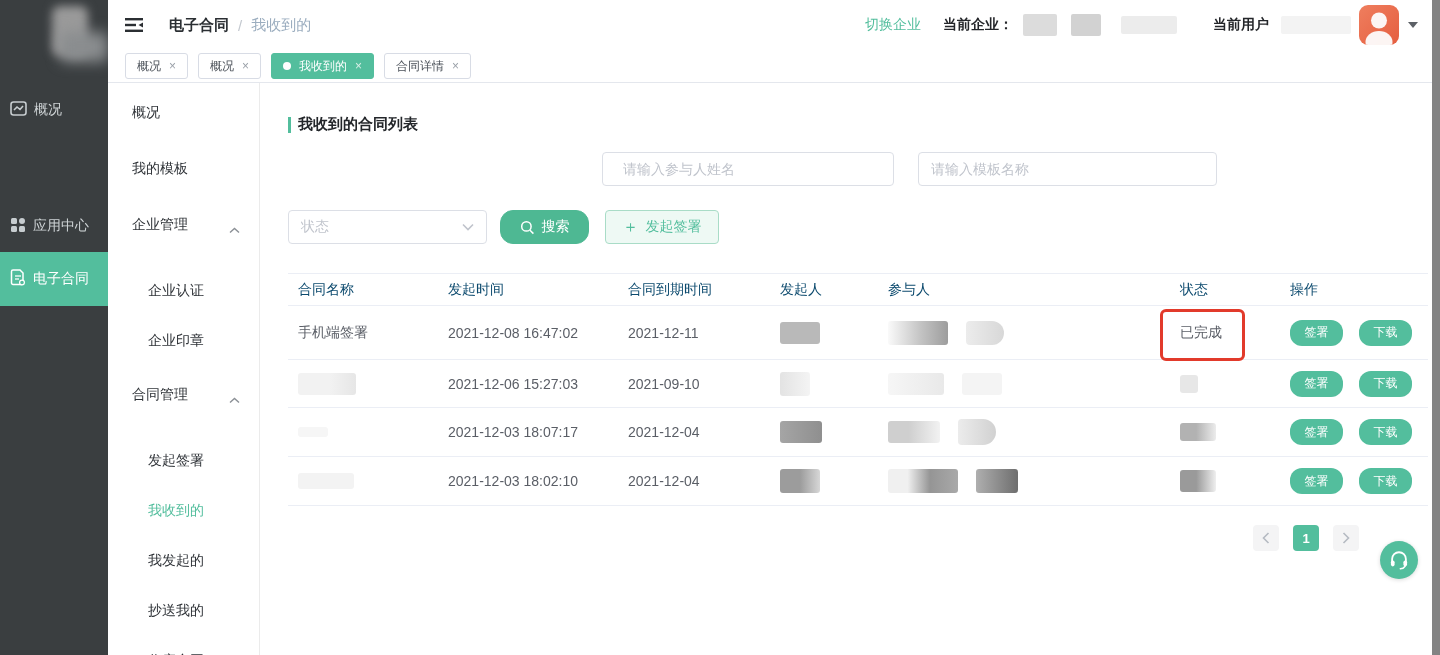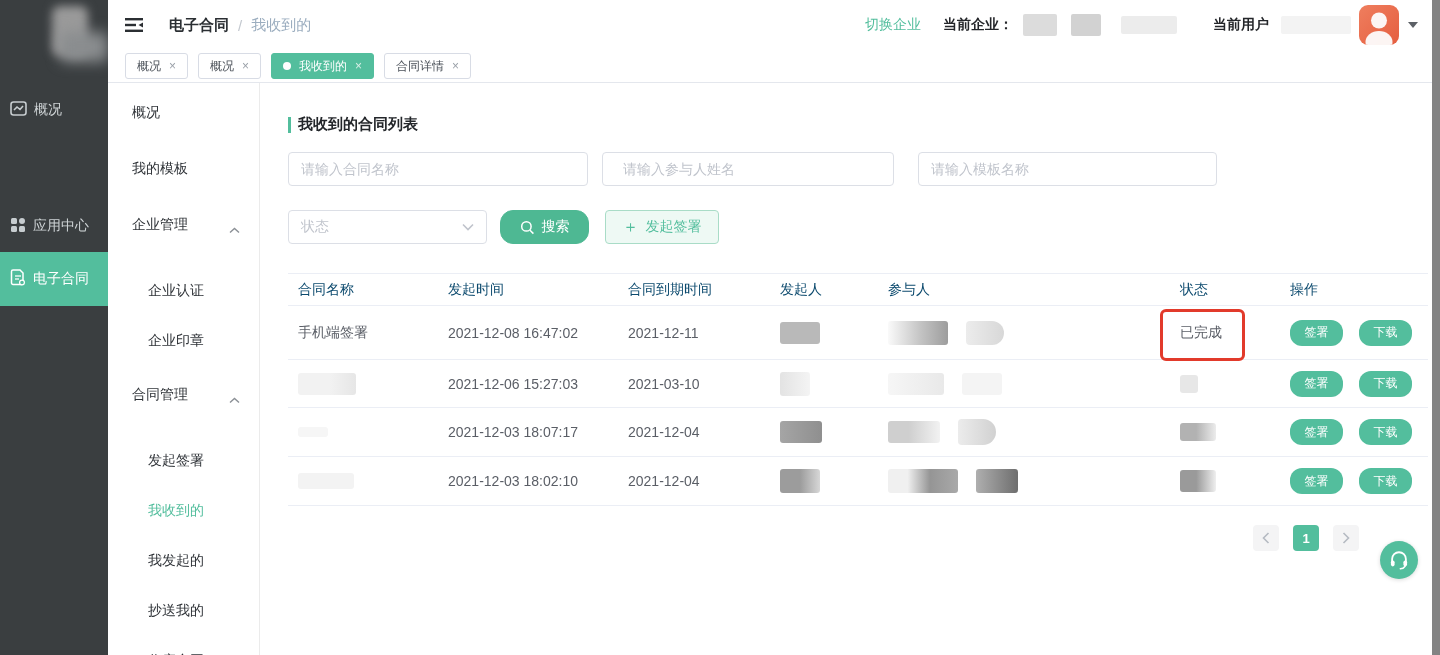--- a/index.html
+++ b/index.html
@@ -185,21 +185,20 @@
     <div class="smitem t-child" style="top: 517px;"><span>抄送我的</span></div>
     <div class="smitem t-child" style="top: 567px;"><span>作废合同</span></div>
   </aside>
 
 <main class="content">
   <div class="list-title">
     <span class="title-bar"></span>
     <span class="title-text">我收到的合同列表</span>
   </div>
 
-  <input class="f-input" style="left: 28px; width: 300px;" placeholder="请输入合同名称">
   <input class="f-input" style="left: 342px; width: 292px; padding-left: 20px;" placeholder="请输入参与人姓名">
   <input class="f-input" style="left: 658px; width: 299px;" placeholder="请输入模板名称">
 
   <div class="status-select">
     <span>状态</span>
     <span class="sel-caret">
       <svg width="12" height="8" viewBox="0 0 12 8">
           <polyline points="1,1.5 6,6.5 11,1.5" fill="none" stroke="#c0c4cc" stroke-width="1.6"></polyline>
         </svg>
     </span>
@@ -243,21 +242,21 @@
         <span class="tcell actions-cell">
           <button class="rbtn">签署</button>
           <button class="rbtn">下载</button>
         </span>
       </div>
       <div class="trow" style="height: 48px;">
         <span class="tcell">
           <span class="blob" style="width:58px;height:22px;background:linear-gradient(90deg,#f2f2f2 55%,#e6e6e6);border-radius:3px;"></span>
         </span>
         <span class="tcell">2021-12-06 15:27:03</span>
-        <span class="tcell">2021-03-10</span>
+        <span class="tcell">2021-09-10</span>
         <span class="tcell">
           <span class="blob" style="width:30px;height:24px;background:linear-gradient(90deg,#e3e3e3,#f4f4f4);border-radius:3px;"></span>
         </span>
         <span class="tcell">
           <span class="blob" style="width:56px;height:22px;background:linear-gradient(90deg,#f6f6f6,#e9e9e9);border-radius:3px;"></span>
           <span class="blob" style="width:40px;height:22px;background:#f4f4f4;border-radius:3px;"></span>
         </span>
         <span class="tcell">
           <span class="blob" style="width:18px;height:18px;background:#e7e7e7;border-radius:3px;"></span>
         </span>

